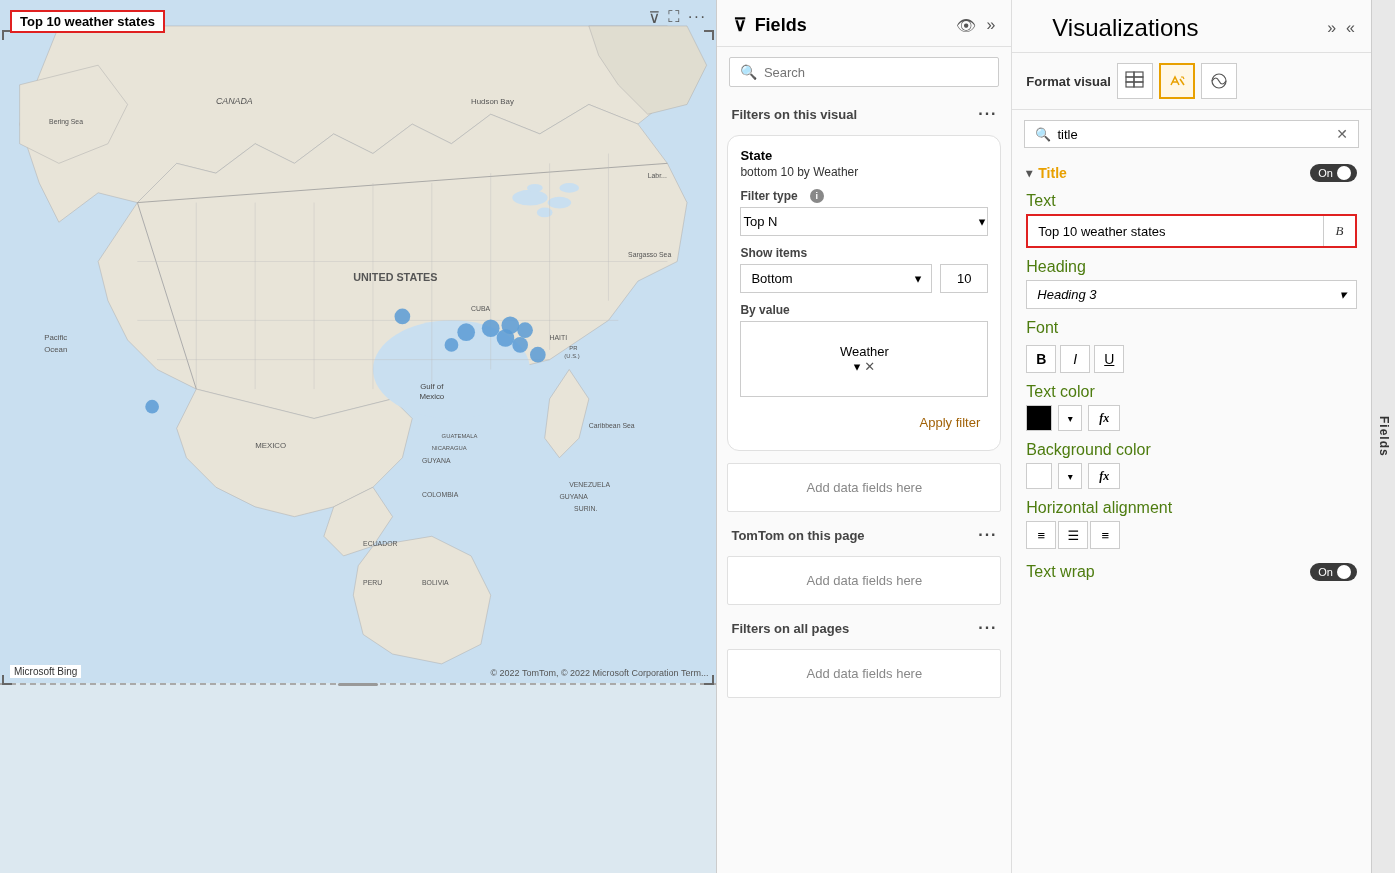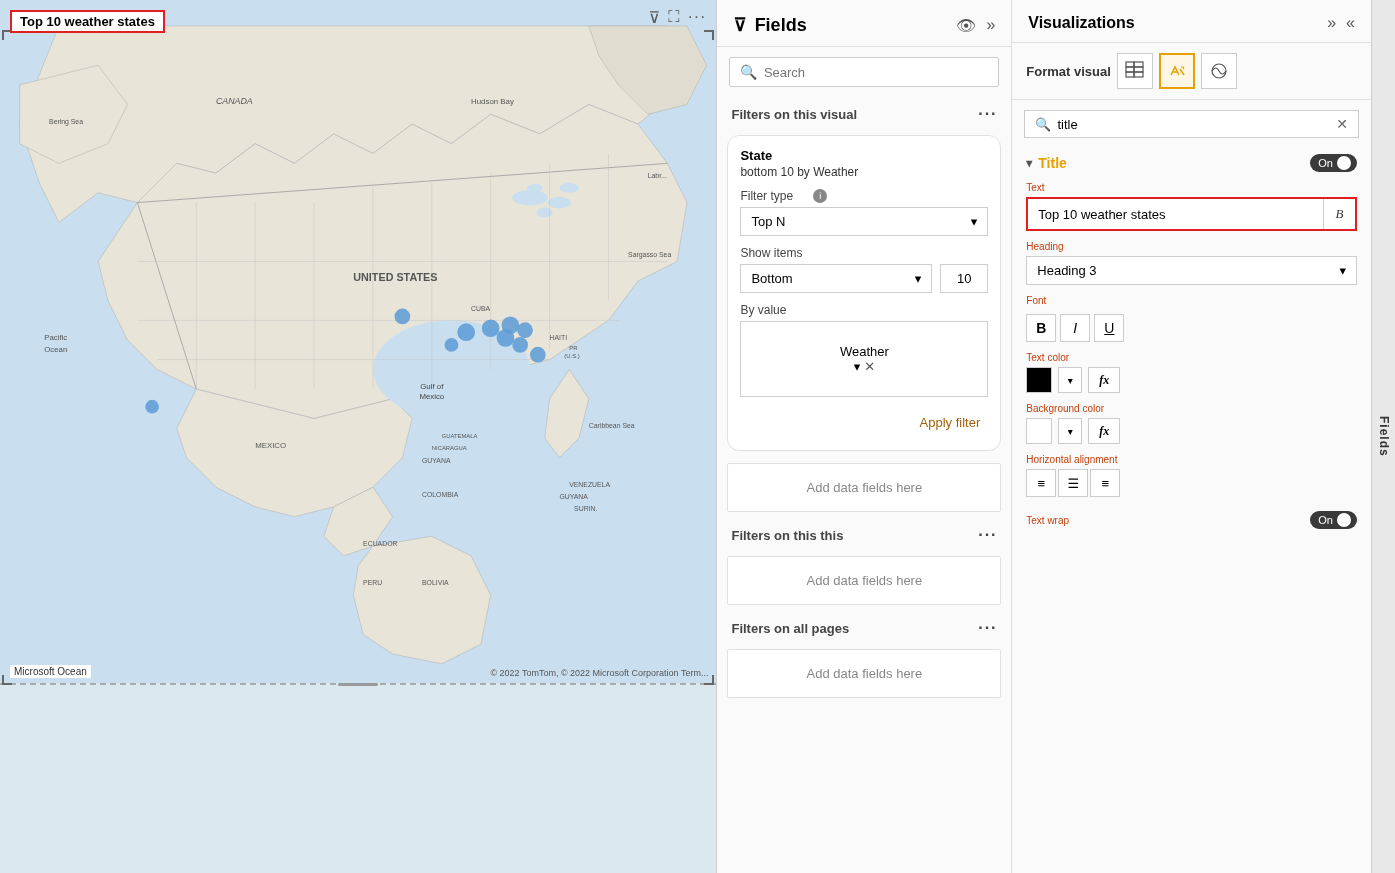--- a/index.html
+++ b/index.html
@@ -170,25 +170,26 @@
     }
     .filter-row {
       margin-bottom: 10px;
     }
     .filter-label {
       font-size: 12px;
       color: #444;
       margin-bottom: 4px;
       display: flex;
       align-items: flex-end;
-      gap: 20px;
+      gap: 12px;
+      font-weight: bold;
     }
     .filter-select {
       width: 100%;
-      padding: 6px 10px;
+      padding: 6px 2px;
       border: 1px solid #ccc;
       background: white;
       font-size: 13px;
       display: flex;
       align-items: center;
       justify-content: space-between;
       cursor: pointer;
     }
     .show-items-row {
       display: flex;
@@ -254,22 +255,23 @@
       overflow-y: auto;
     }
     .viz-header {
       display: flex;
       align-items: center;
       justify-content: space-between;
       padding: 14px 16px 10px;
       border-bottom: 1px solid #e0e0e0;
     }
     .viz-title {
-      font-size: 16px;
-      font-weight: 700;
+      font-size: 24px;
+      font-weight: 400;
+      margin-left: 24px;
     }
     .viz-header-icons {
       display: flex;
       gap: 10px;
     }
     .viz-subtab-row {
       display: flex;
       align-items: center;
       padding: 10px 14px;
       gap: 6px;
@@ -344,22 +346,22 @@
       min-width: 44px;
       justify-content: space-between;
     }
     .toggle-circle {
       width: 14px;
       height: 14px;
       background: white;
       border-radius: 50%;
     }
     .prop-label {
-      font-size: 10px;
-      color: #c2410c;
+      font-size: 16px;
+      color: #4d7c0f;
       margin-bottom: 4px;
       margin-top: 10px;
       font-weight: 500;
     }
     .text-input-row {
       display: flex;
       align-items: center;
       border: 2px solid #e02020;
       background: white;
     }
@@ -387,20 +389,21 @@
     .heading-select {
       width: 100%;
       display: flex;
       align-items: center;
       justify-content: space-between;
       border: 1px solid #ccc;
       background: white;
       padding: 6px 10px;
       font-size: 13px;
       cursor: pointer;
+      font-style: italic;
     }
     .font-row {
       display: flex;
       gap: 8px;
       align-items: center;
     }
     .font-select {
       flex: 1;
       display: flex;
       align-items: center;
@@ -626,21 +629,21 @@
     <circle cx="535" cy="330" r="8" fill="#5b9bd5" opacity="0.85"></circle>
     <circle cx="530" cy="345" r="8" fill="#5b9bd5" opacity="0.85"></circle>
     <circle cx="548" cy="355" r="8" fill="#5b9bd5" opacity="0.85"></circle>
     <circle cx="460" cy="345" r="7" fill="#5b9bd5" opacity="0.85"></circle>
   </svg>
 
   <div class="map-bottom-strip"></div>
   <div class="map-corner-handle map-corner-bl"></div>
   <div class="map-corner-handle map-corner-br"></div>
 
-  <div class="map-bing-logo">Microsoft Ocean</div>
+  <div class="map-bing-logo">Microsoft Bing</div>
   <div class="map-copyright">© 2022 TomTom, © 2022 Microsoft Corporation  Term...</div>
   <div class="map-resize-handle"></div>
 </div>
 
 <div class="filters-panel">
   <div class="filters-header">
     <div class="filters-title">
       <span style="font-size:18px;">⊽</span>
       <span>Fields</span>
     </div>
@@ -696,21 +699,21 @@
         </div>
       </div>
     </div>
 
     <div class="apply-filter-btn">Apply filter</div>
   </div>
 
   <div class="add-data-fields">Add data fields here</div>
 
   <div class="filters-section-label">
-    <span>Filters on this this</span>
+    <span>TomTom on this page</span>
     <span style="cursor:pointer;font-size:16px;letter-spacing:1px;">···</span>
   </div>
 
   <div class="add-data-fields">Add data fields here</div>
 
   <div class="filters-section-label">
     <span>Filters on all pages</span>
     <span style="cursor:pointer;font-size:16px;letter-spacing:1px;">···</span>
   </div>
 

